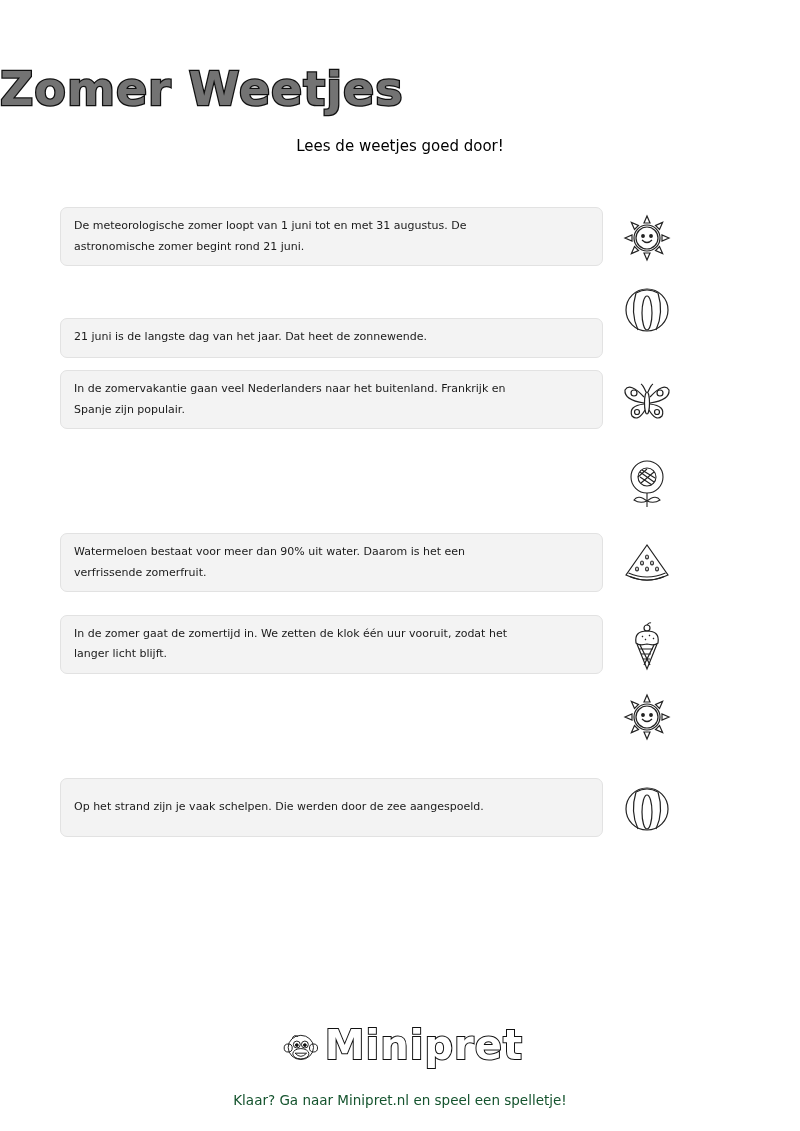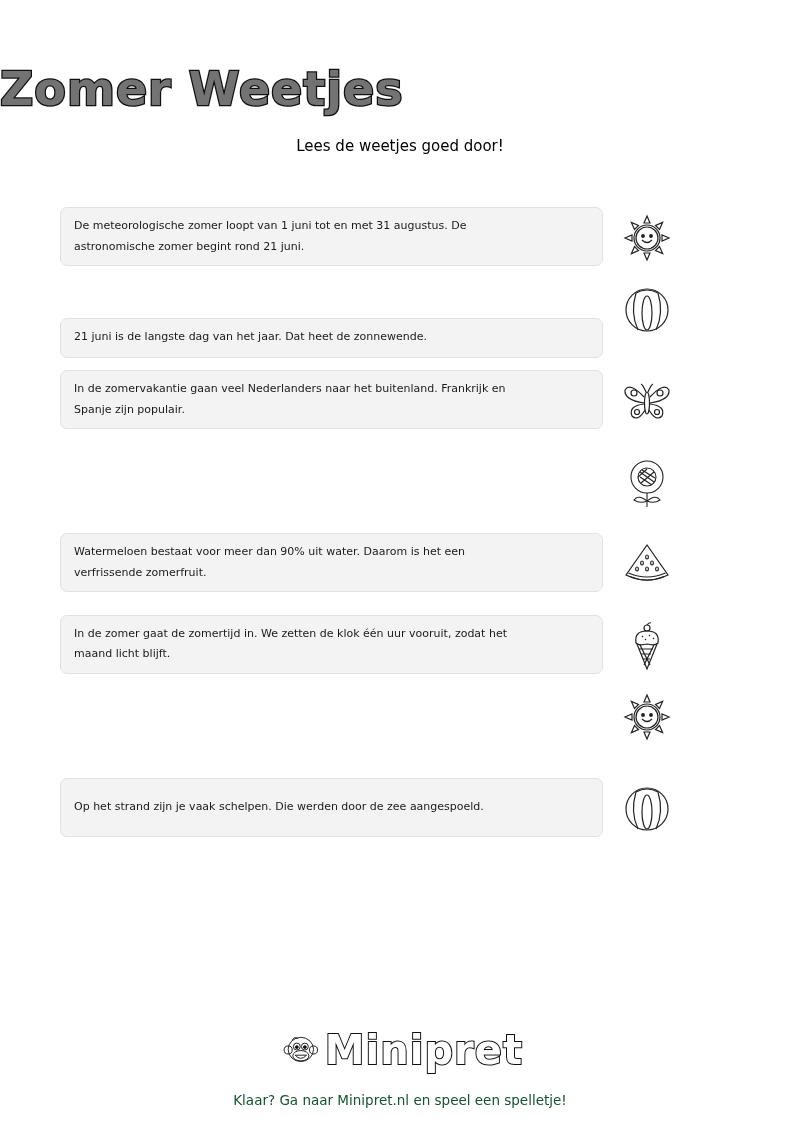--- a/index.html
+++ b/index.html
@@ -17,21 +17,21 @@
   .fact-row { position: relative; height: 61px; margin-bottom: 20.5px; }
   .fact-card {
     position: absolute; left: 0; top: 0; width: 543px; height: 59px;
     background: #f3f3f3; border: 1px solid #e2e2e2; border-radius: 7px; box-sizing: border-box;
     display: flex; align-items: center; padding: 0 70px 0 13px;
   }
   .fact-card.single { height: 40px; top: 1px; margin-top: 28px; }
   .fact-text { font-size: 11px; line-height: 20.5px; color: #1a1a1a; }
   .fact-icon { position: absolute; left: 562px; top: 6px; width: 50px; height: 50px; }
   .fact-icon.single { top: -4px; }
-  .logo { position: absolute; top: 1022px; left: 283px; width: 240px; height: 56px; display: flex; align-items: center; }
+  .logo { position: absolute; top: 1022px; left: 283px; width: 240px; height: 56px; display: flex; align-items: flex-start; }
   .logo-text {
     font-family: "DejaVu Sans", sans-serif; font-weight: bold; font-size: 40px; letter-spacing: 1px;
     color: #fff; -webkit-text-stroke: 2px #111; paint-order: stroke fill; margin-left: 6px;
   }
   .footer {
     position: absolute; top: 1092px; left: 0; width: 800px; text-align: center;
     font-size: 13.5px; color: #14532d;
   }
 </style>
 </head>
@@ -122,21 +122,21 @@
         <ellipse cx="20" cy="24" rx="1.4" ry="2"></ellipse>
         <ellipse cx="30" cy="24" rx="1.4" ry="2"></ellipse>
       <ellipse cx="15" cy="30" rx="1.4" ry="2"></ellipse>
         <ellipse cx="25" cy="30" rx="1.4" ry="2"></ellipse>
         <ellipse cx="35" cy="30" rx="1.4" ry="2"></ellipse>
     </svg>
   </div>
 
   <div class="fact-row">
     <div class="fact-card">
-      <span class="fact-text">In de zomer gaat de zomertijd in. We zetten de klok één uur vooruit, zodat het maand licht blijft.</span>
+      <span class="fact-text">In de zomer gaat de zomertijd in. We zetten de klok één uur vooruit, zodat het langer licht blijft.</span>
     </div>
     <svg class="fact-icon" viewBox="0 0 50 50" fill="none" stroke="#222" stroke-width="1.2">
       <circle cx="25" cy="7" r="3"></circle>
         <path d="M25 4 Q27 1 29 2"></path>
       <path d="M14 22 Q12 10 25 10 Q38 10 36 22 Q33 25 25 23 Q17 25 14 22Z"></path>
       <path d="M15 23 L25 48 L35 23"></path>
       <path d="M17 28 L31 28 M19 33 L29 33 M21 38 L28 38 M18 24 L28 44 M32 24 L22 44"></path>
       <path d="M20 15 l1 1 M27 14 l1 1 M31 17 l1 1 M23 18 l1 1"></path>
     </svg>
   </div>

